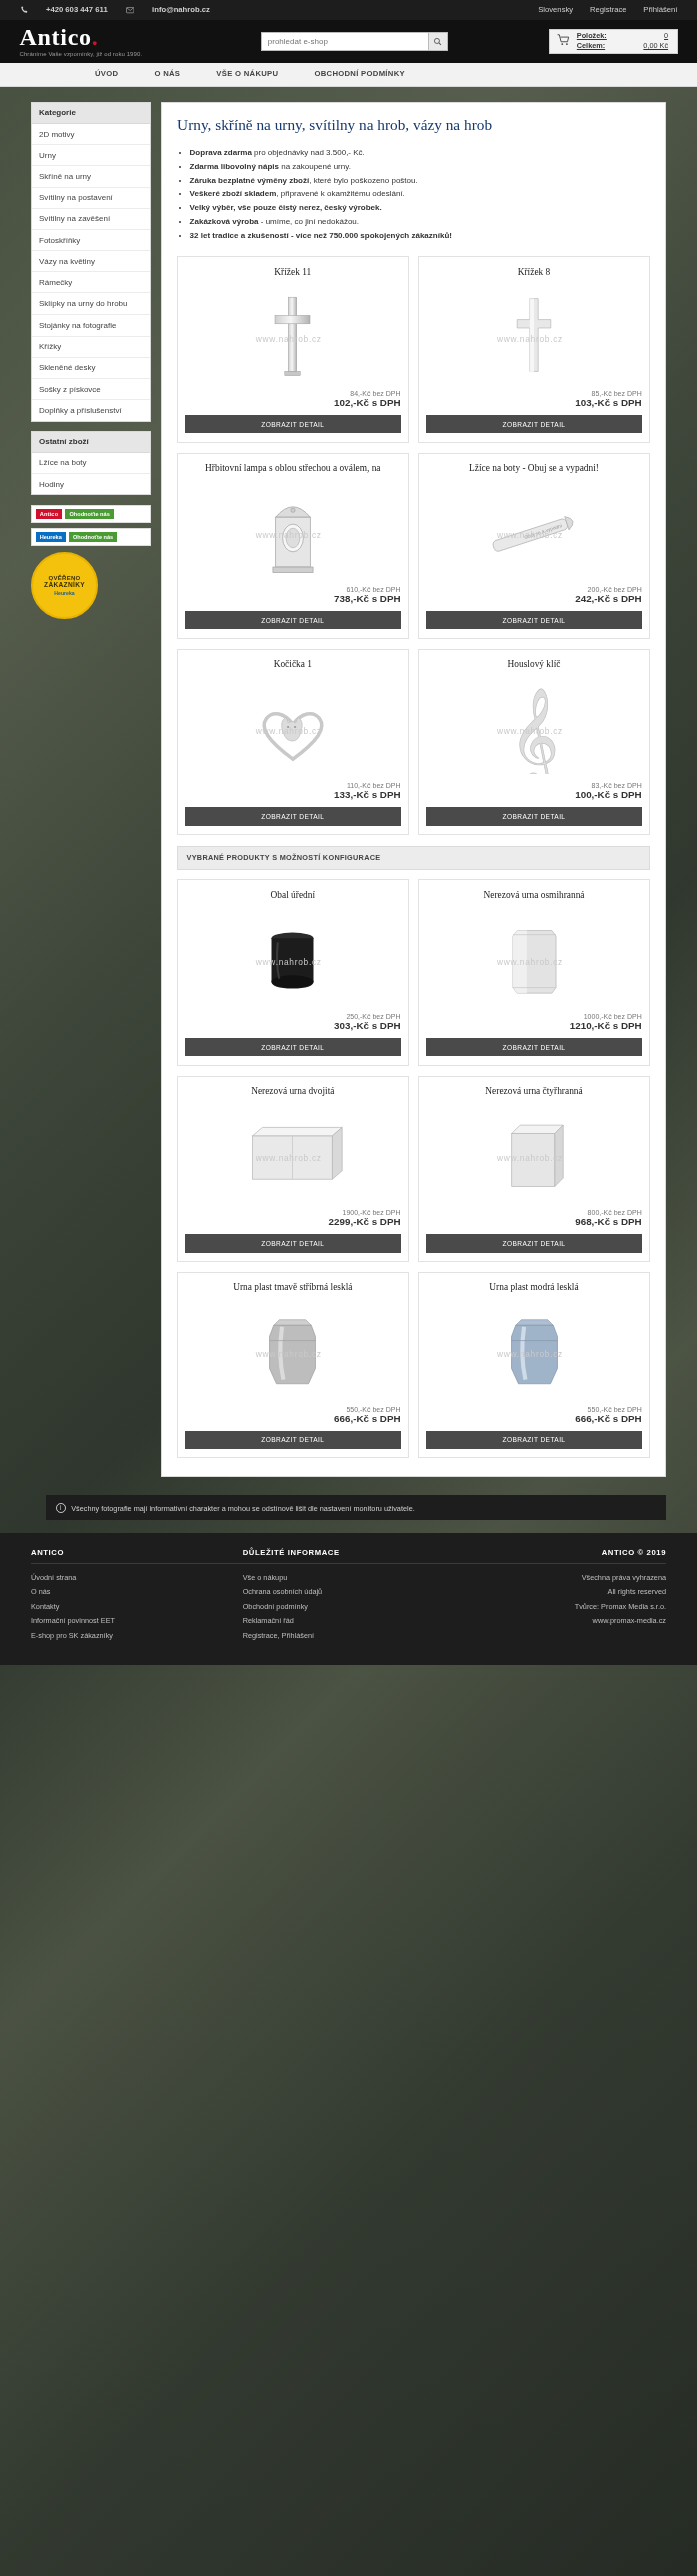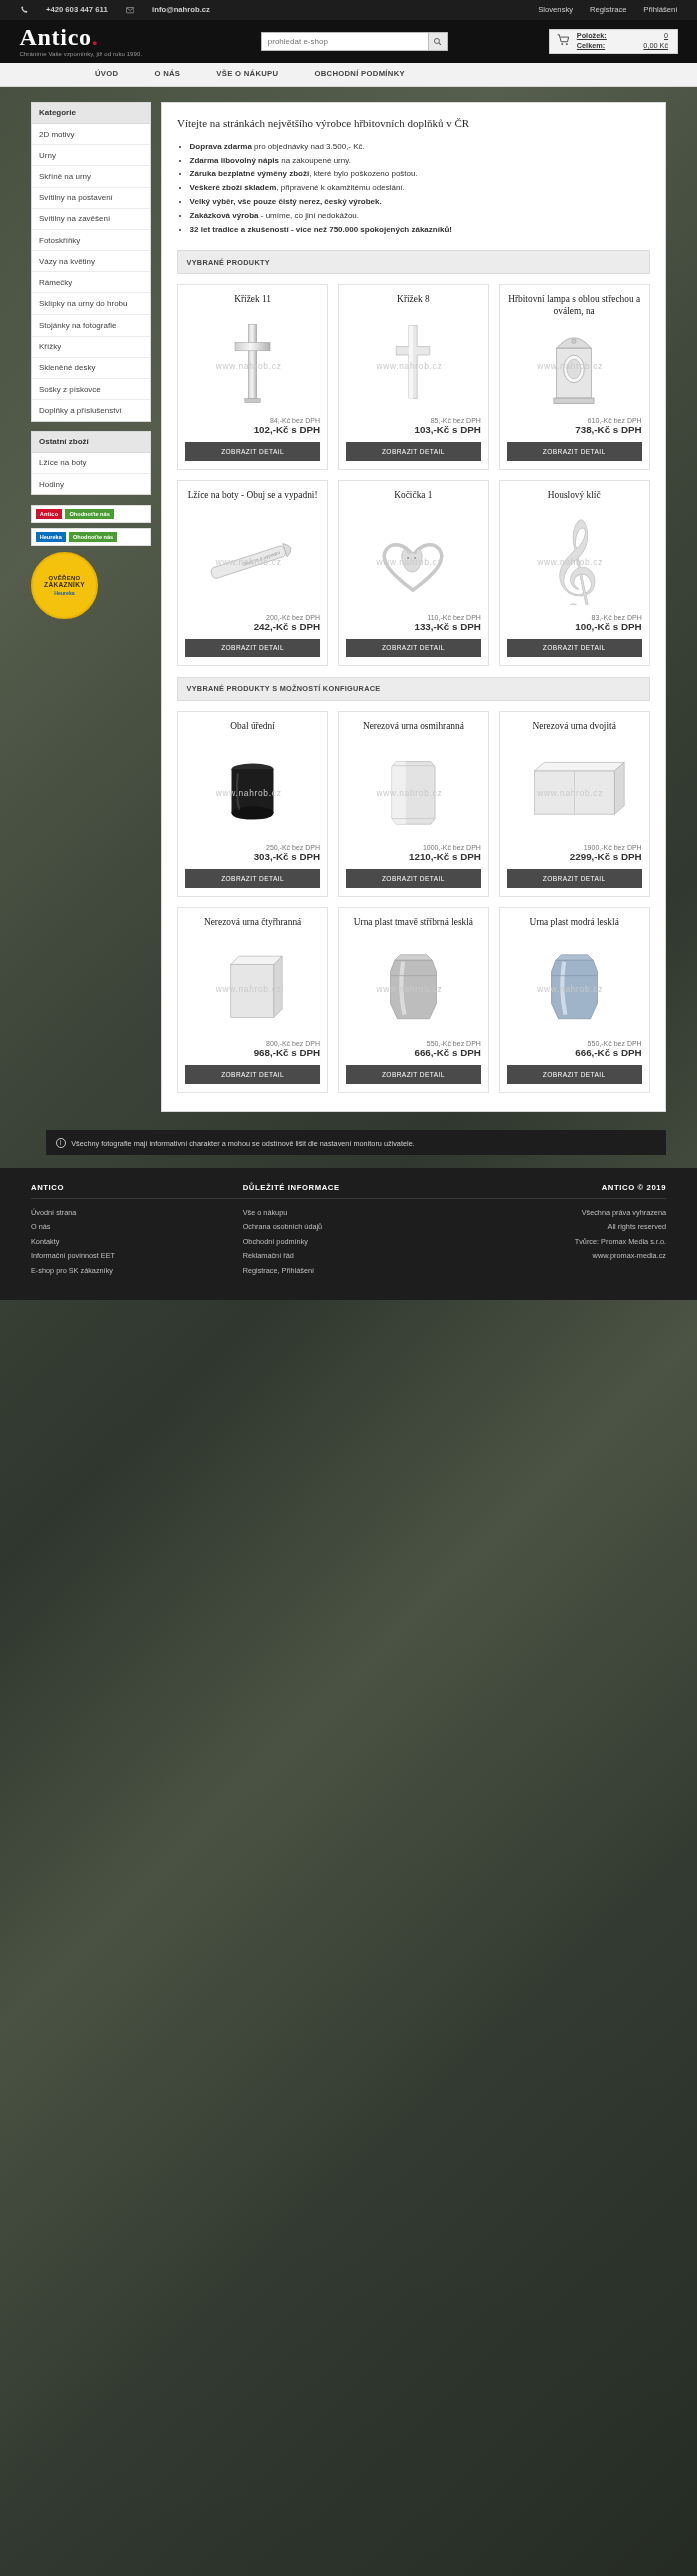--- a/index.html
+++ b/index.html
@@ -82,21 +82,21 @@
      margin:0 0 11px 0; font-weight:normal;}
   h2.sub { font-family:"Liberation Serif", serif; color:#2b2b2b; font-size:11px; line-height:16px;
      margin:0 0 8.4px 0; font-weight:normal;}
   ul.feat { margin:0 0 14px 12.5px; padding:0; }
   ul.feat li { font-size:8px; line-height:13.2px; color:#333; margin-bottom:0.7px;}
   ul.feat li b { font-weight:bold; }
 
   .secbar { background:#ececec; border:0.7px solid #dcdcdc; font-size:7.3px; font-weight:bold;
      color:#444; padding:6.3px 8.4px; letter-spacing:0.3px; margin:4.2px 0 9.8px 0;}
 
-  .grid { display:grid; grid-template-columns:1fr 1fr 1fr; gap:9.8px; }
+  .grid { display:grid; grid-template-columns:1fr 1fr; gap:9.8px; }
   .card { border:0.7px solid #e2e2e2; background:#fff; display:flex; flex-direction:column;
      align-items:center; padding:8.4px 7px 8.4px 7px; }
   .card .pname { font-family:"Liberation Serif", serif; font-size:9.4px; color:#222; text-align:center;
      min-height:24px; line-height:12px; margin-bottom:2.8px;}
   .thumb { width:100%; height:92px; display:flex; align-items:center; justify-content:center;
      position:relative; overflow:hidden; }
   .wm { position:absolute; left:0; right:8px; top:50%; transform:translateY(-50%);
      text-align:center; font-size:8.4px; color:#c9c9c9; letter-spacing:0.7px; pointer-events:none;}
   .prices { text-align:right; width:100%; margin-top:5.6px; }
   .p-small { font-size:7px; color:#777; }
@@ -237,32 +237,31 @@
         </div>
         <div class="oval">
           <div class="l1">OVĚŘENO</div>
           <div class="l2">ZÁKAZNÍKY</div>
           <div class="l3">Heureka</div>
         </div>
       </div>
     </div>
 
     <div class="main">
-      <h2 class="sub">Vítejte na stránkách největšího výrobce hřbitovních doplňků v ČR</h2>
+      <h1 class="title">Urny, skříně na urny, svítilny na hrob, vázy na hrob</h1>
       <ul class="feat">
         <li><b>Doprava zdarma</b><span> pro objednávky nad 3.500,- Kč.</span></li>
         <li><b>Zdarma libovolný nápis</b><span> na zakoupené urny.</span></li>
         <li><b>Záruka bezplatné výměny zboží</b><span>, které bylo poškozeno poštou.</span></li>
         <li><b>Veškeré zboží skladem</b><span>, připravené k okamžitému odeslání.</span></li>
         <li><b>Velký výběr, vše pouze čistý nerez, český výrobek.</b><span></span></li>
         <li><b>Zakázková výroba</b><span> - umíme, co jiní nedokážou.</span></li>
         <li><b>32 let tradice a zkušeností - více než 750.000 spokojených zákazníků!</b><span></span></li>
       </ul>
 
-      <div class="secbar">VYBRANÉ PRODUKTY</div>
 
       <div class="grid">
 
         <div class="card">
           <div class="pname">Křížek 11</div>
           <div class="thumb prod">
             <svg width="49" height="91" viewBox="0 0 70 130">
               <defs>
                   <linearGradient id="mg" x1="0" y1="0" x2="1" y2="0">
                 <stop offset="0" stop-color="#cfcfcf"></stop>

